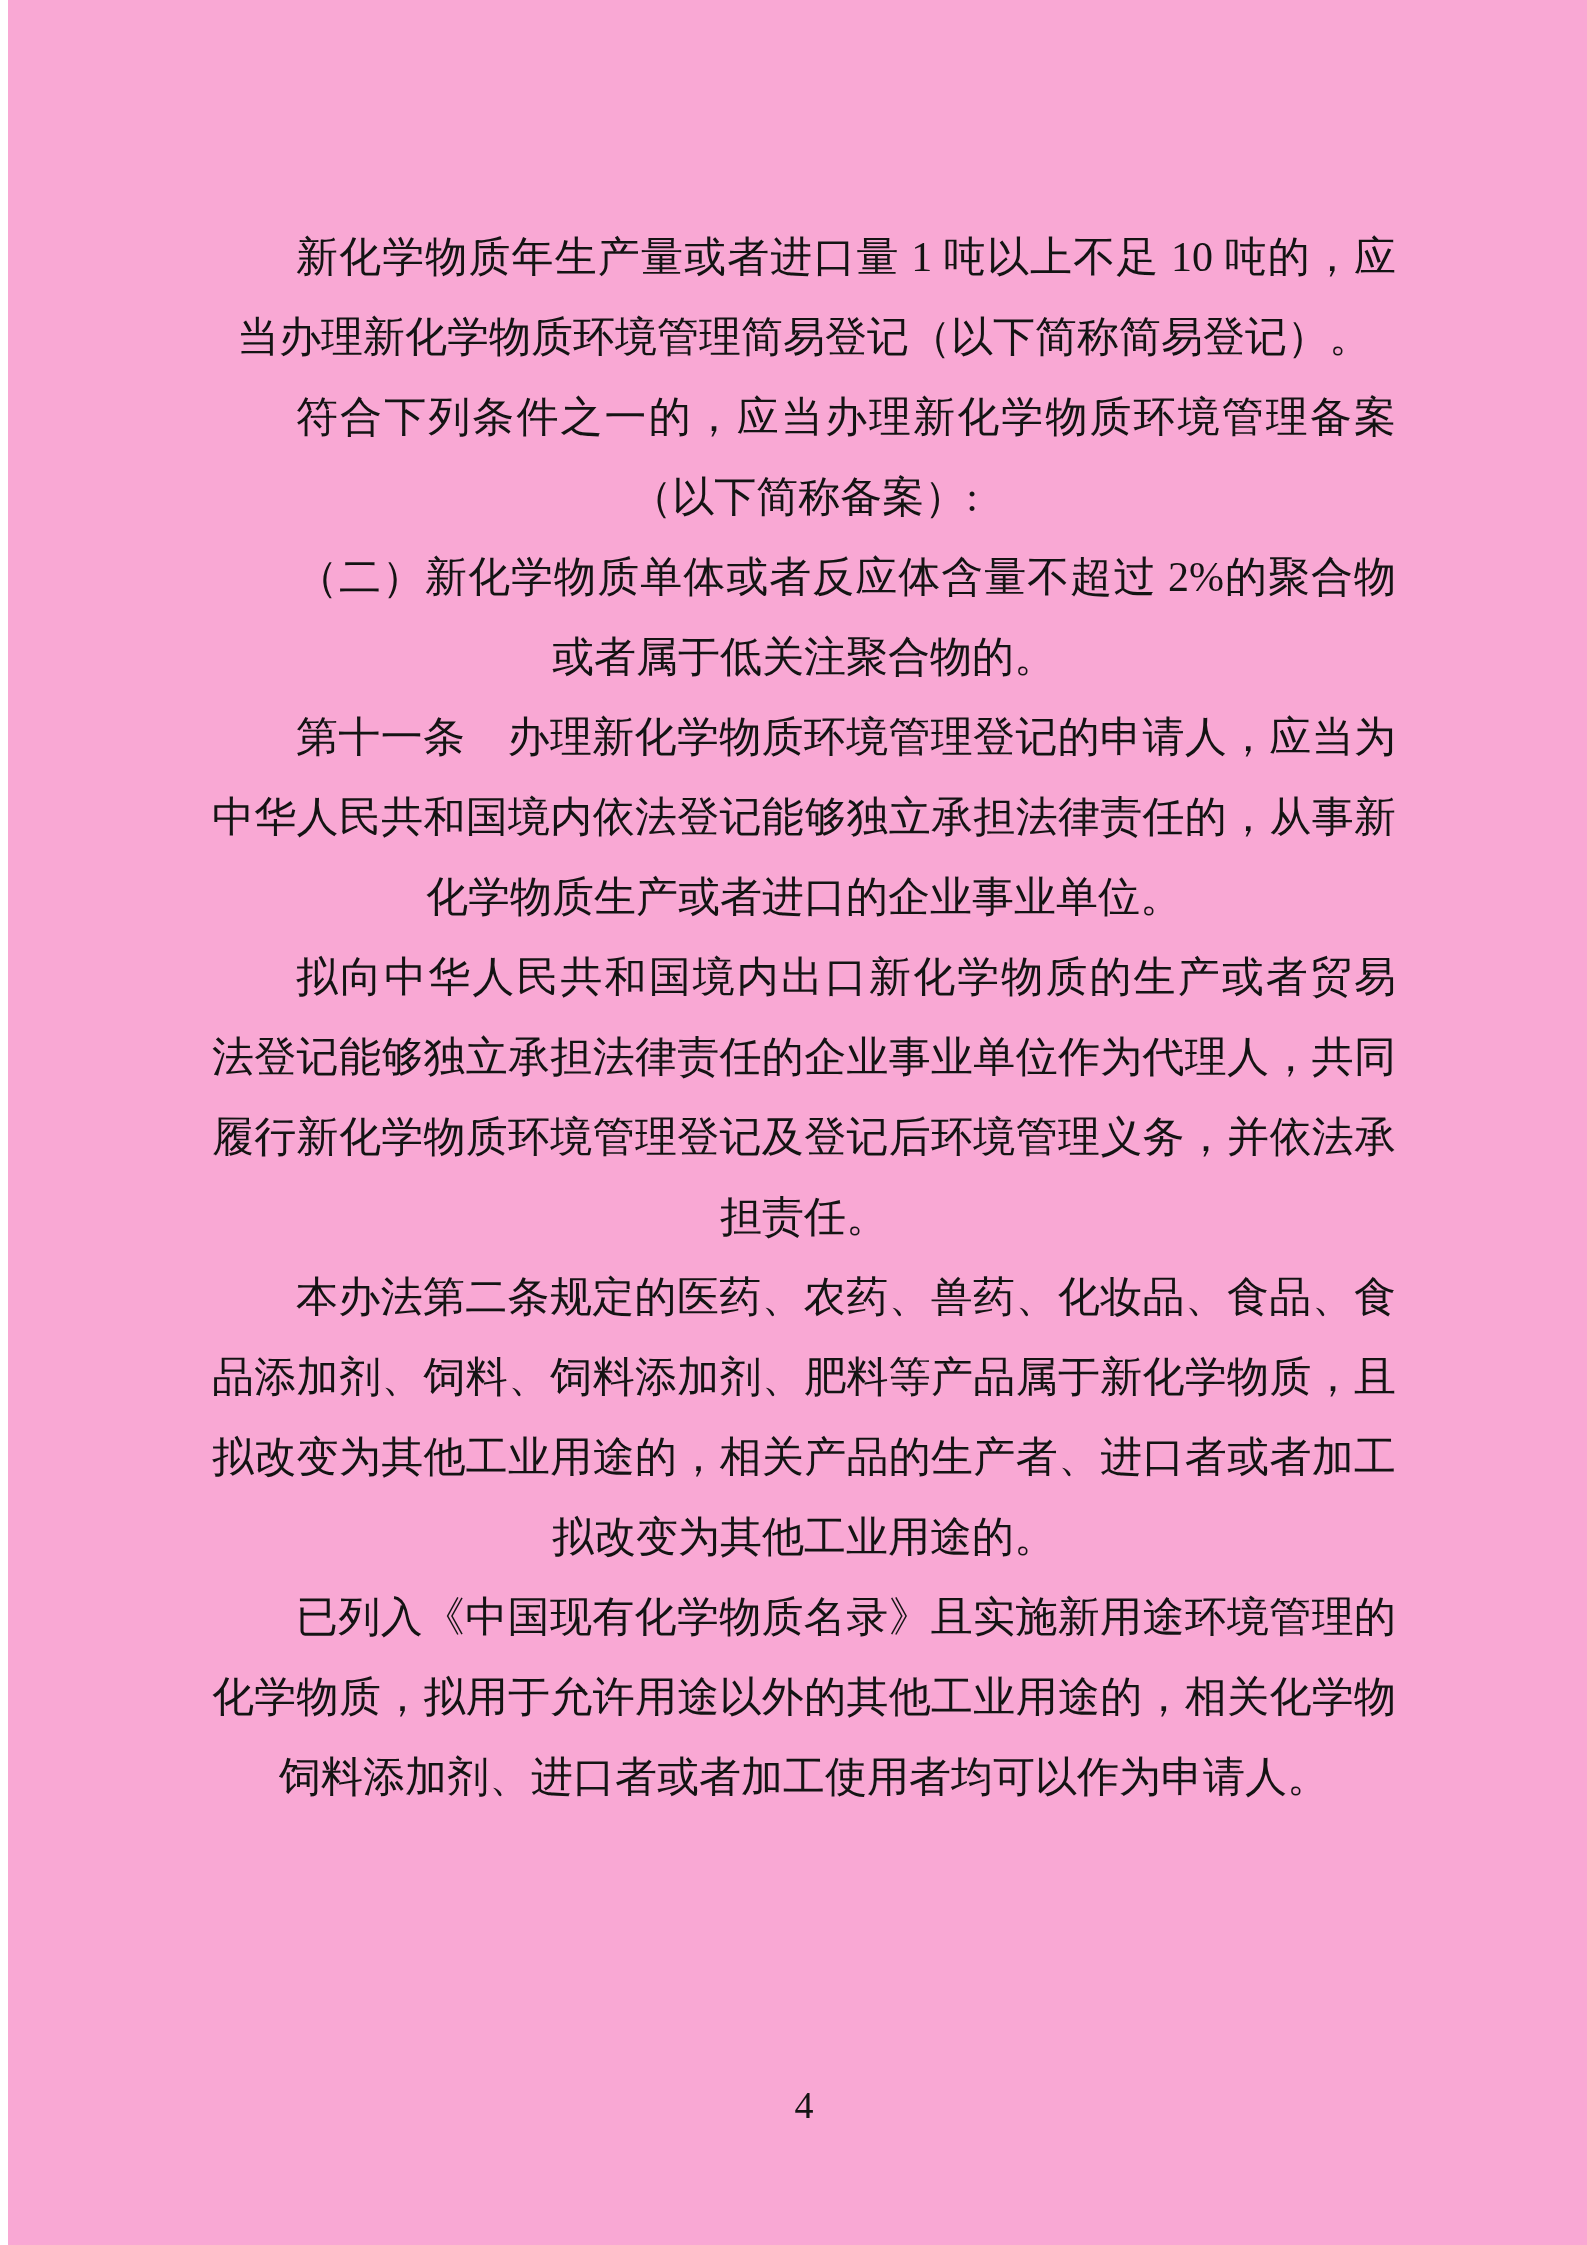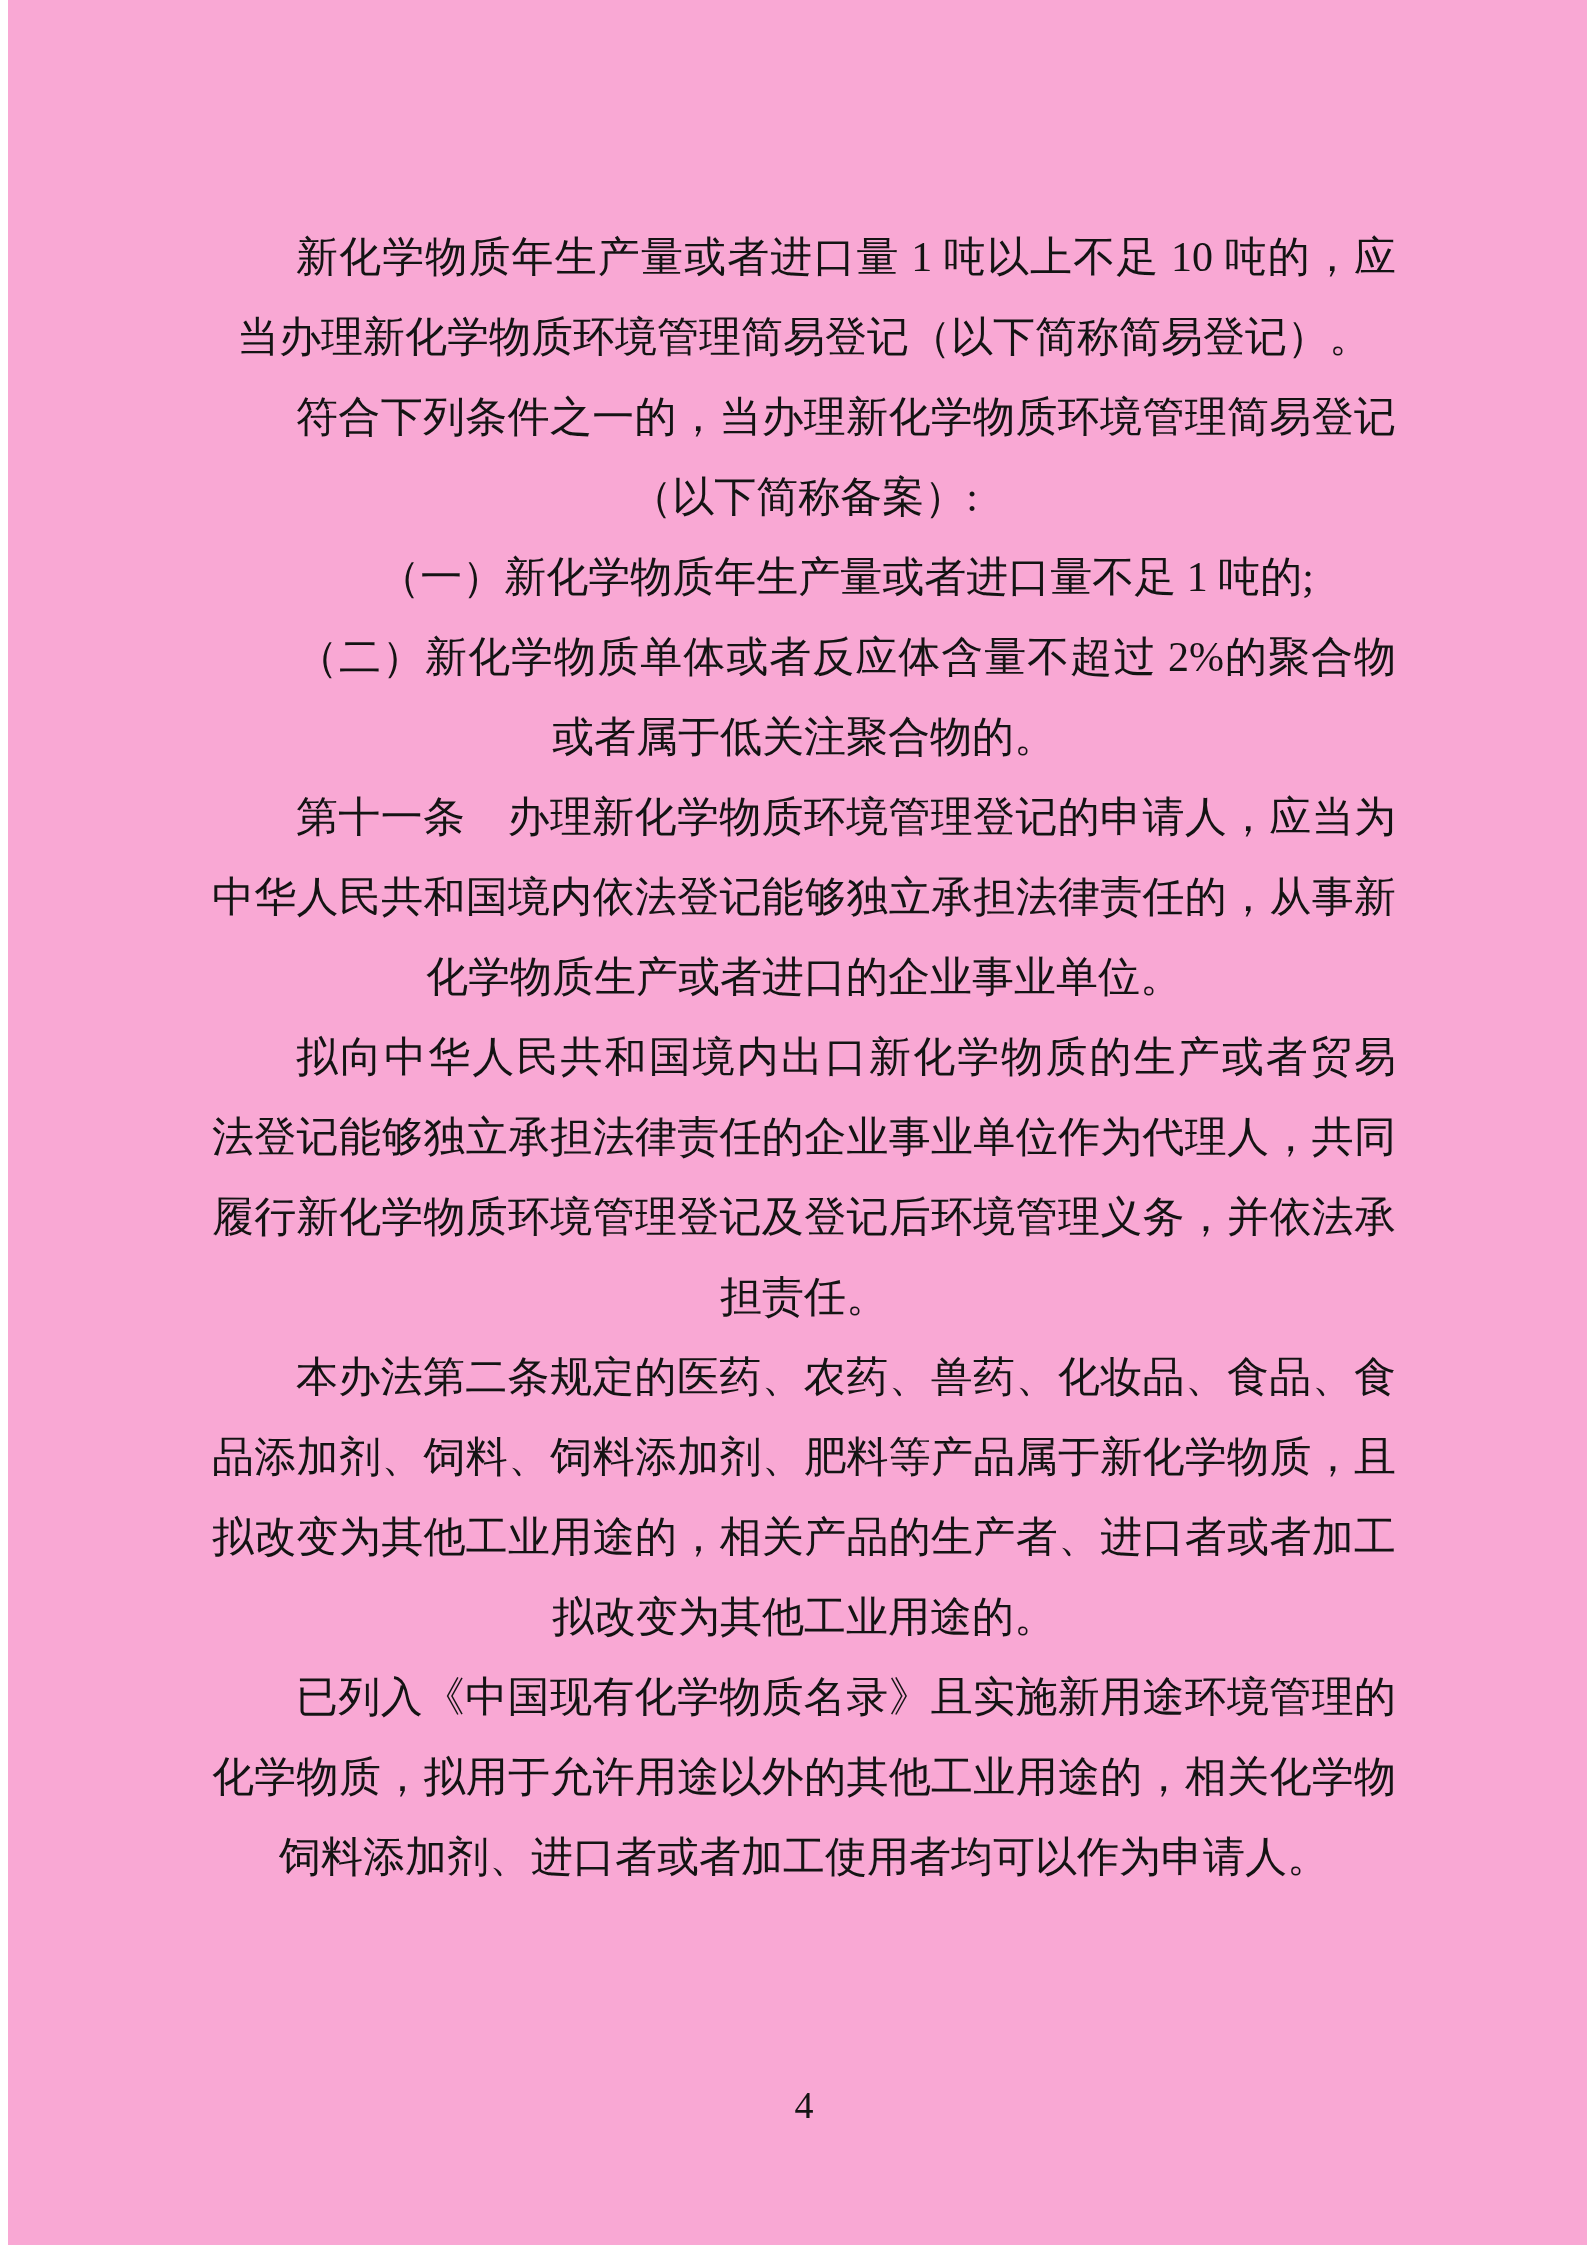--- a/index.html
+++ b/index.html
@@ -57,23 +57,22 @@
     color: #141414;
   }
 </style>
 </head>
 <body>
 
 <div class="page">
   <div class="text-block" id="text-block">
       <div class="line indent justify">新化学物质年生产量或者进口量 1 吨以上不足 10 吨的，应</div>
       <div class="line">当办理新化学物质环境管理简易登记（以下简称简易登记）。</div>
-      <div class="line indent justify">符合下列条件之一的，当办理新化学物质环境管理简易登记</div>
+      <div class="line indent justify">符合下列条件之一的，应当办理新化学物质环境管理备案</div>
       <div class="line">（以下简称备案）:</div>
-      <div class="line indent">（一）新化学物质年生产量或者进口量不足 1 吨的;</div>
       <div class="line indent justify">（二）新化学物质单体或者反应体含量不超过 2%的聚合物</div>
       <div class="line">或者属于低关注聚合物的。</div>
       <div class="line indent justify">第十一条　办理新化学物质环境管理登记的申请人，应当为</div>
       <div class="line justify">中华人民共和国境内依法登记能够独立承担法律责任的，从事新</div>
       <div class="line">化学物质生产或者进口的企业事业单位。</div>
       <div class="line indent justify">拟向中华人民共和国境内出口新化学物质的生产或者贸易</div>
       <div class="line justify">法登记能够独立承担法律责任的企业事业单位作为代理人，共同</div>
       <div class="line justify">履行新化学物质环境管理登记及登记后环境管理义务，并依法承</div>
       <div class="line">担责任。</div>
       <div class="line indent justify">本办法第二条规定的医药、农药、兽药、化妆品、食品、食</div>

